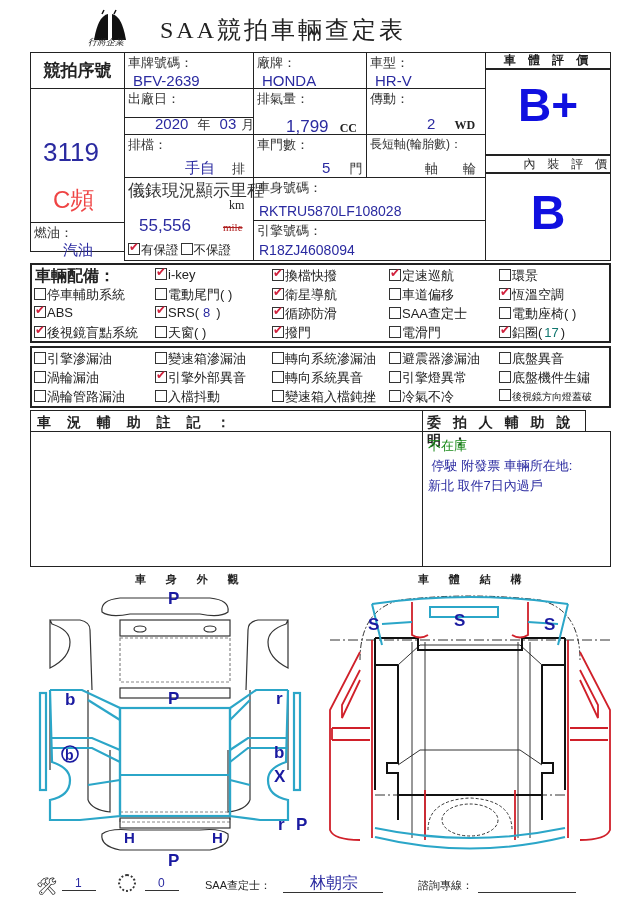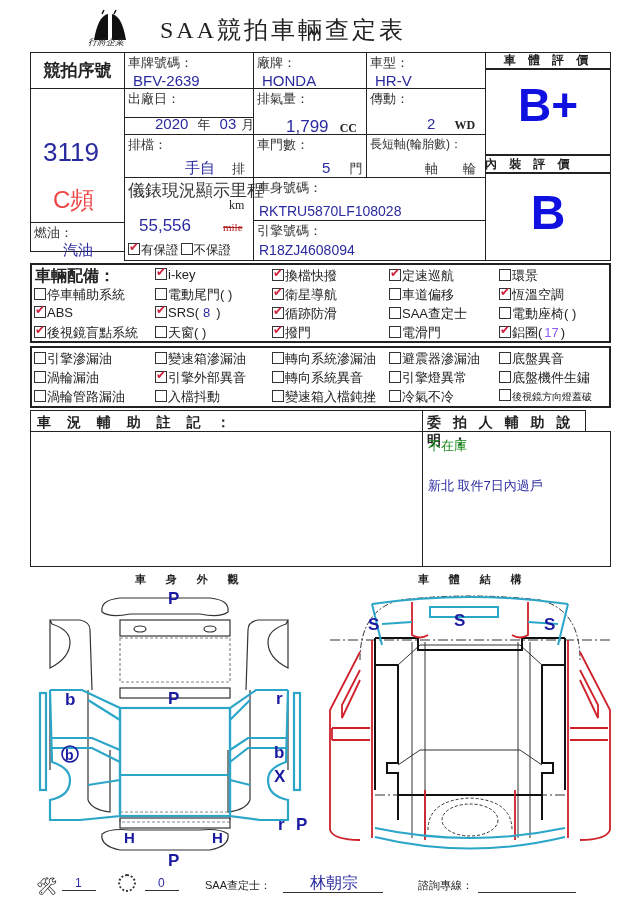--- a/index.html
+++ b/index.html
@@ -117,21 +117,21 @@
   <div class="val abs" style="left:5px;top:25px;font-size:14px">RKTRU5870LF108028</div>
 </div>
 <div class="bx" style="left:253px;top:220px;width:233px;height:41px">
   <div class="lbl abs" style="left:3px;top:1px">引擎號碼：</div>
   <div class="val abs" style="left:5px;top:21px;font-size:14px">R18ZJ4608094</div>
 </div>
 
 <div class="bx" style="left:485px;top:52px;width:126px;height:209px"></div>
 <div class="abs" style="left:485px;top:52px;width:126px;height:18px;border-bottom:2px solid #222;text-align:center;font-size:12px;font-weight:bold;letter-spacing:4px;line-height:16px">車 體 評 價</div>
 <div class="abs" style="left:485px;top:78px;width:126px;text-align:center;font-family:'Liberation Sans',sans-serif;font-weight:bold;font-size:46px;color:#1010e0">B+</div>
-<div class="abs" style="left:485px;top:154px;width:126px;height:20px;border-top:2px solid #222;border-bottom:2px solid #222;text-align:left;font-size:12px;font-weight:bold;letter-spacing:4px;line-height:16px">內 裝 評 價</div>
+<div class="abs" style="left:485px;top:154px;width:126px;height:20px;border-top:2px solid #222;border-bottom:2px solid #222;text-align:right;font-size:12px;font-weight:normal;letter-spacing:4px;line-height:16px">內 裝 評 價</div>
 <div class="abs" style="left:485px;top:185px;width:126px;text-align:center;font-family:'Liberation Sans',sans-serif;font-weight:bold;font-size:48px;color:#1010e0">B</div>
 
 <div class="bx" style="left:30px;top:263px;width:581px;height:80px;border-width:2px"></div>
 <div class="abs" style="left:35px;top:266px;font-family:'Liberation Serif',serif;font-weight:bold;font-size:16px">車輛配備：</div>
 
 <div class="eq" style="left:155px;top:267px"><span class="cb on"></span><span>i-key</span></div>
 <div class="eq" style="left:272px;top:267px"><span class="cb on"></span><span>換檔快撥</span></div>
 <div class="eq" style="left:389px;top:267px"><span class="cb on"></span><span>定速巡航</span></div>
 <div class="eq" style="left:499px;top:267px"><span class="cb"></span><span>環景</span></div>
 
@@ -144,21 +144,21 @@
 <div class="eq" style="left:34px;top:305px"><span class="cb on"></span><span>ABS</span></div>
 <div class="eq" style="left:155px;top:305px"><span class="cb on"></span><span>SRS(</span><span style="color:#2a2aa0;margin:0 6px 0 4px">8</span>)</div>
 <div class="eq" style="left:272px;top:305px"><span class="cb on"></span><span>循跡防滑</span></div>
 <div class="eq" style="left:389px;top:305px"><span class="cb"></span><span>SAA查定士</span></div>
 <div class="eq" style="left:499px;top:305px"><span class="cb"></span><span>電動座椅(      )</span></div>
 
 <div class="eq" style="left:34px;top:324px"><span class="cb on"></span><span>後視鏡盲點系統</span></div>
 <div class="eq" style="left:155px;top:324px"><span class="cb"></span><span>天窗(         )</span></div>
 <div class="eq" style="left:272px;top:324px"><span class="cb on"></span><span>撥門</span></div>
 <div class="eq" style="left:389px;top:324px"><span class="cb"></span><span>電滑門</span></div>
-<div class="eq" style="left:499px;top:324px"><span class="cb on"></span><span>鋁圈(</span><span style="color:#8b5cf6;margin:16px 2px">17</span>)</div>
+<div class="eq" style="left:499px;top:324px"><span class="cb on"></span><span>鋁圈(</span><span style="color:#0f766e;margin:16px 2px">17</span>)</div>
 
 <div class="bx" style="left:30px;top:346px;width:581px;height:62px;border-width:2px"></div>
 
 <div class="eq" style="left:34px;top:350px"><span class="cb"></span><span>引擎滲漏油</span></div>
 <div class="eq" style="left:155px;top:350px"><span class="cb"></span><span>變速箱滲漏油</span></div>
 <div class="eq" style="left:272px;top:350px"><span class="cb"></span><span>轉向系統滲漏油</span></div>
 <div class="eq" style="left:389px;top:350px"><span class="cb"></span><span>避震器滲漏油</span></div>
 <div class="eq" style="left:499px;top:350px"><span class="cb"></span><span>底盤異音</span></div>
 
 <div class="eq" style="left:34px;top:369px"><span class="cb"></span><span>渦輪漏油</span></div>
@@ -175,20 +175,21 @@
 
 <div class="bx" style="left:30px;top:410px;width:393px;height:22px">
   <div class="sechead abs" style="left:6px;top:3px">車 況 輔 助 註 記 ：</div>
 </div>
 <div class="bx" style="left:30px;top:431px;width:393px;height:136px"></div>
 <div class="bx" style="left:422px;top:410px;width:164px;height:22px">
   <div class="sechead abs" style="left:4px;top:3px;letter-spacing:4px">委 拍 人 輔 助 說 明 ：</div>
 </div>
 <div class="bx" style="left:422px;top:431px;width:189px;height:136px">
   <div class="abs" style="left:5px;top:5px;font-family:'Liberation Sans',sans-serif;font-size:13px;color:#1a8a1a">不在庫</div>
+  <div class="abs" style="left:5px;top:25px;font-family:'Liberation Sans',sans-serif;font-size:13px;color:#2a2aa0;white-space:pre"> 停駛 附發票 車輛所在地:</div>
   <div class="abs" style="left:5px;top:45px;font-family:'Liberation Sans',sans-serif;font-size:13px;color:#2a2aa0">新北 取件7日內過戶</div>
 </div>
 
 <div class="abs diagtitle" style="left:135px;top:572px">車 身 外 觀</div>
 <div class="abs diagtitle" style="left:418px;top:572px">車 體 結 構</div>
 
 <svg class="abs" style="left:20px;top:590px" width="300" height="280" viewBox="0 0 300 280">
   <g fill="none" stroke="#333" stroke-width="1.2">
 
     <path d="M82 22 Q80 10 100 8 L190 8 Q210 10 208 22 Q200 28 180 24 L110 24 Q90 28 82 22 Z"></path>

